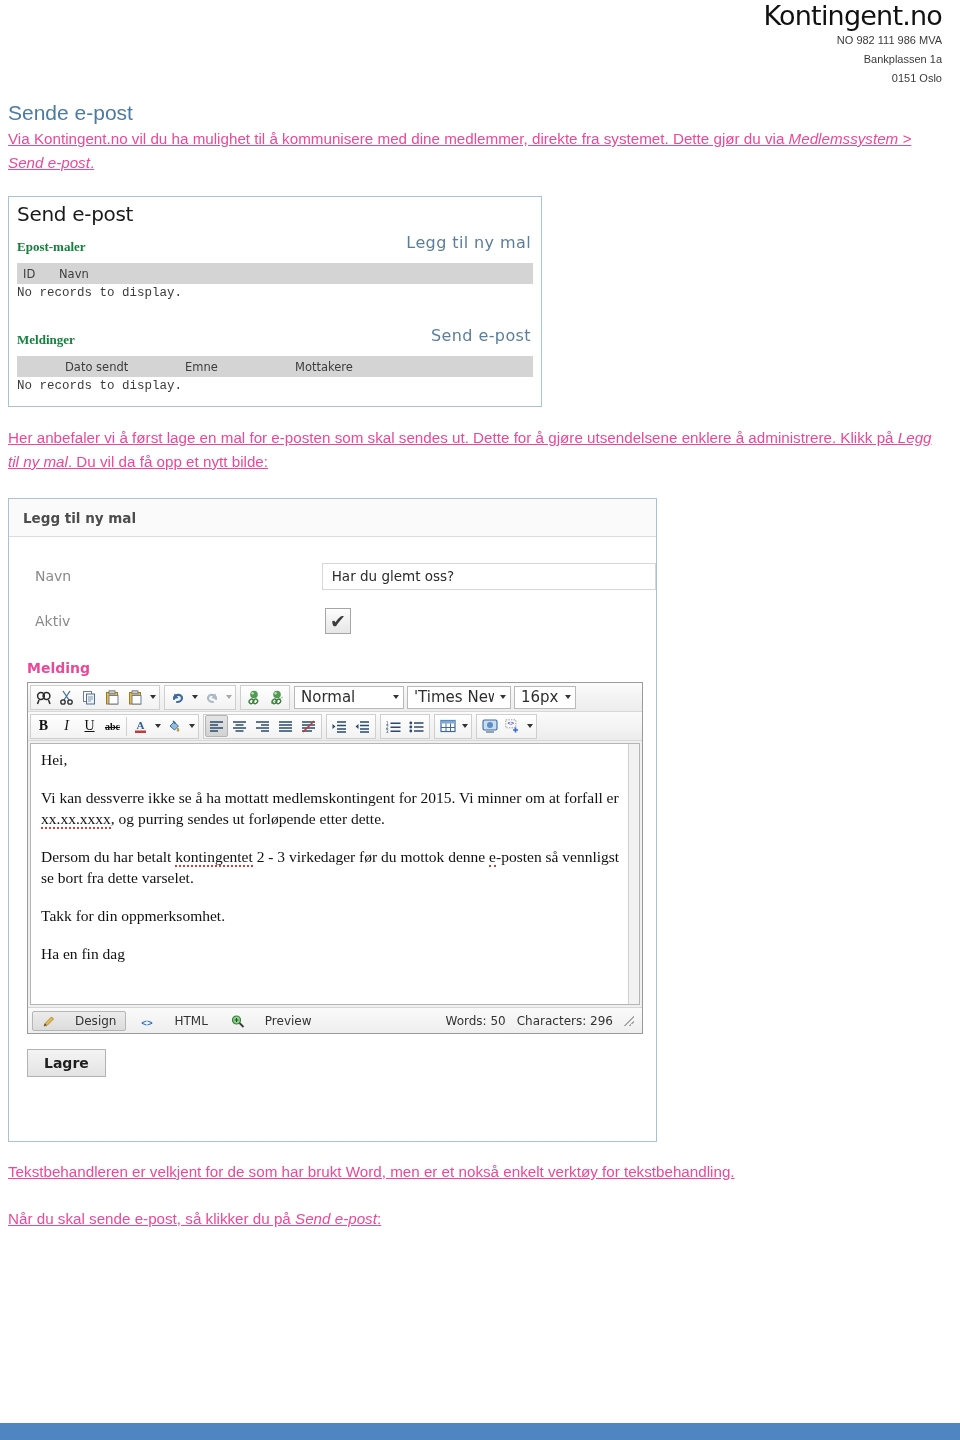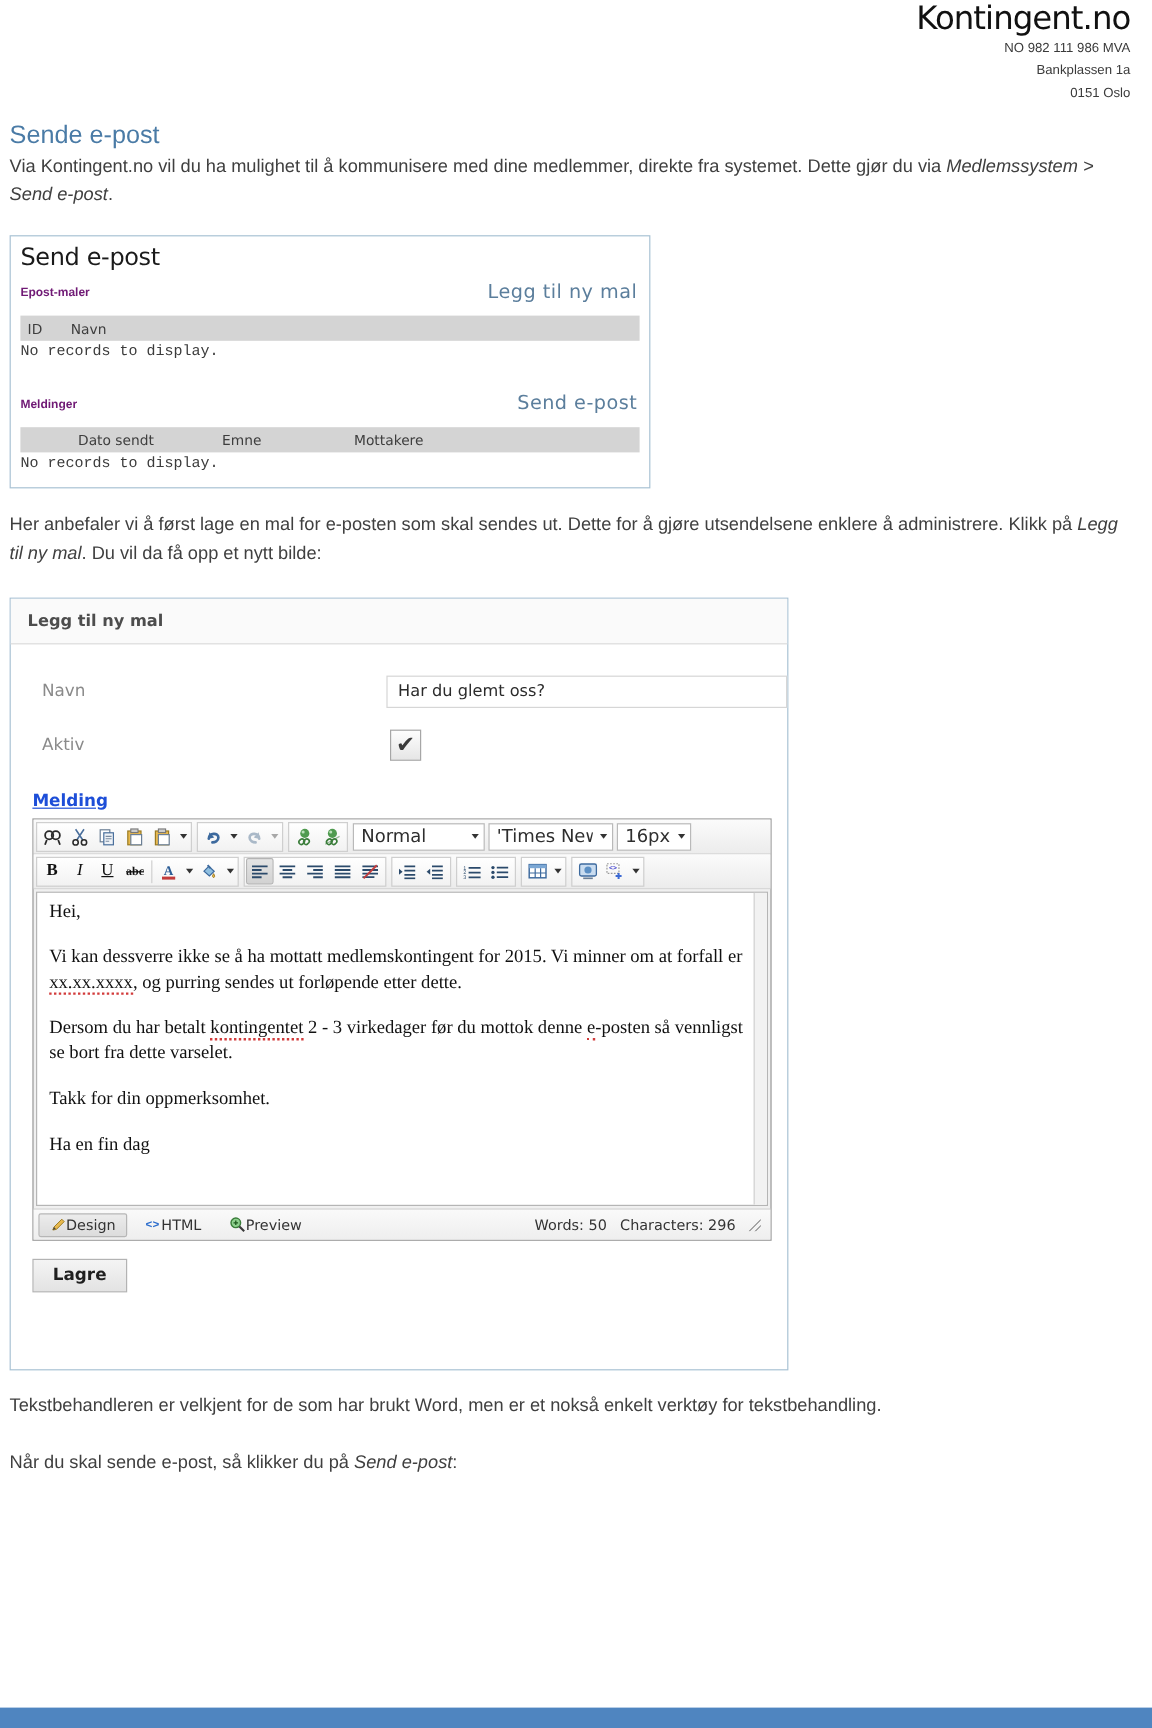--- a/index.html
+++ b/index.html
@@ -49,22 +49,23 @@
     font-weight: normal;
     color: #4a7ba6;
     margin: 0;
     position: absolute;
     top: 101px; left: 0;
   }
   p.para {
     font-size: 15.2px;
     line-height: 1.55;
     margin: 0;
-    color: #404040;
-    position: absolute;
+    color: #ec4899;
+    position: absolute;
+    text-decoration: underline;
   }
   .p-intro  { top: 127px; left: 0; width: 925px; }
   .p-mid    { top: 426px; left: 0; width: 925px; }
   .p-close1 { top: 1160px; left: 0; width: 925px; }
   .p-close2 { top: 1207px; left: 0; width: 925px; }
   em.it { font-style: italic; }
 
   
   .shot1 {
     position: absolute;
@@ -81,24 +82,24 @@
     letter-spacing: -0.3px;
   }
   .s1-row {
     position: relative;
     height: 30px;
     margin-top: 7px;
   }
   .s1-lbl {
     position: absolute;
     left: 8px; top: 6px;
-    font-size: 10px;
+    font-size: 13px;
     font-weight: bold;
-    color: #701a75;
-    font-family: Liberation Sans, sans-serif;
+    color: #15803d;
+    font-family: Liberation Serif, serif;
   }
   .s1-link {
     position: absolute;
     right: 10px; top: 0px;
     font-size: 16px;
     color: #5b7e9c;
     font-family: "DejaVu Sans", sans-serif;
     letter-spacing: 0.4px;
     cursor: pointer;
   }
@@ -164,24 +165,23 @@
   .f-check {
     width: 26px; height: 26px;
     border: 1px solid #a6a6a6;
     background: linear-gradient(#fdfdfd, #e6e6e6);
     display: flex; align-items: center; justify-content: center;
     font-size: 19px; color: #3b3b3b; line-height: 1;
   }
   .melding-lbl {
     font-size: 14px;
     font-weight: bold;
-    color: #1d4ed8;
+    color: #ec4899;
     font-family: "DejaVu Sans", sans-serif;
     padding: 22px 0 6px 18px;
-    text-decoration: underline;
   }
 
   
   .editor {
     margin-left: 18px;
     width: 616px;
     border: 1px solid #9a9a9a;
     background: #f0f0f0;
   }
   .tb-row {
@@ -274,21 +274,21 @@
     display: flex; align-items: center;
     height: 26px;
     background: linear-gradient(#fafafa,#eeeeee);
     border-top: 1px solid #d6d6d6;
     padding: 0 4px;
     font-size: 12px;
     font-family: "DejaVu Sans", sans-serif;
     color: #333;
   }
   .st-tab {
-    display: flex; align-items: flex-start; gap: 0;
+    display: flex; align-items: flex-end; gap: 20px;
     padding: 2px 9px;
     margin-right: 5px;
     cursor: pointer;
   }
   .st-tab.sel {
     border: 1px solid #b6b6b6;
     background: linear-gradient(#ececec,#dcdcdc);
     border-radius: 2px;
   }
   .st-right { margin-left: auto; display: flex; align-items: center; gap: 11px; padding-right: 4px; }

